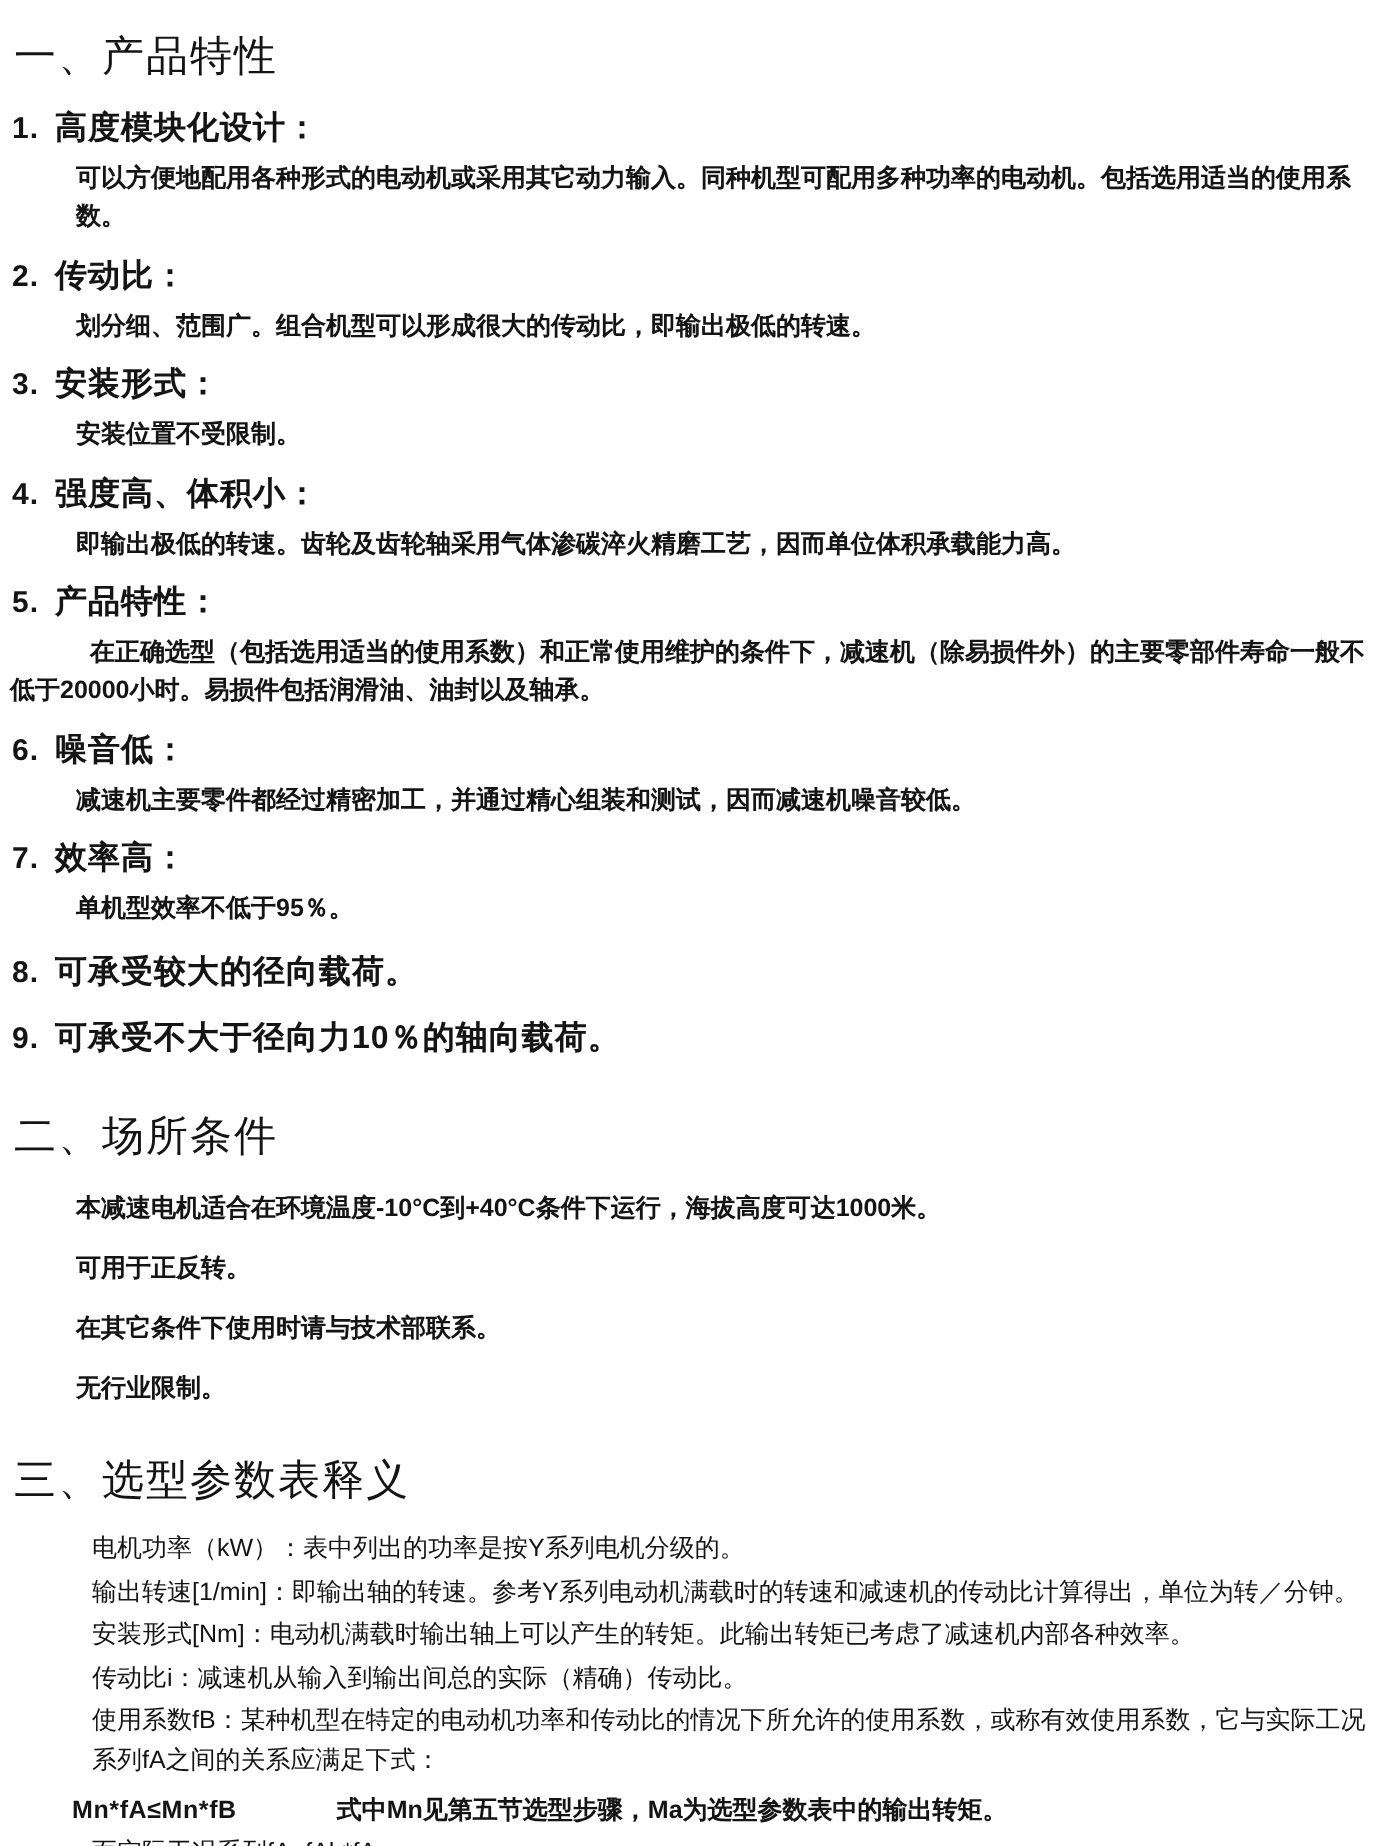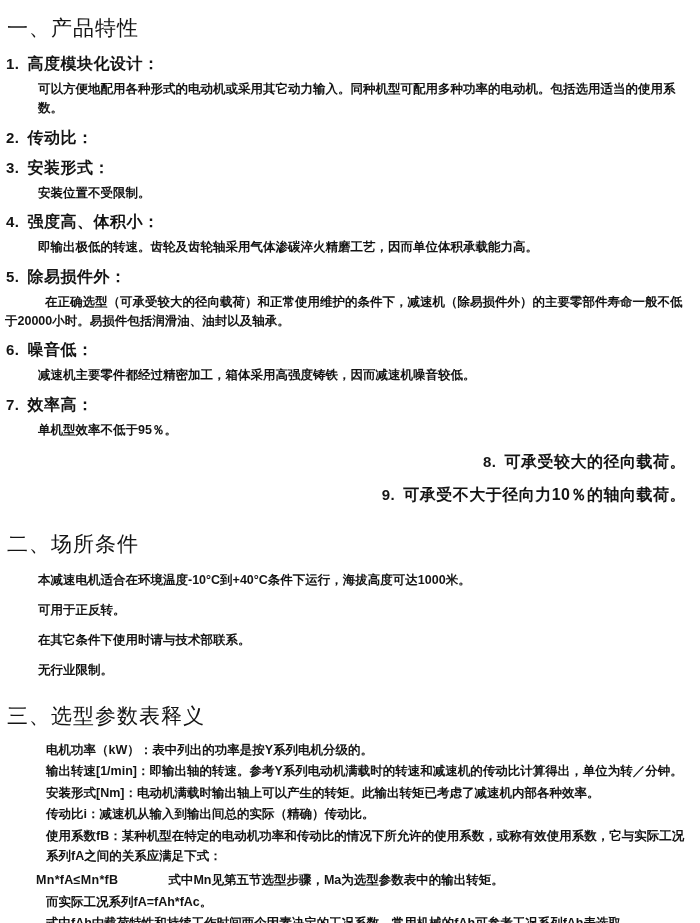--- a/index.html
+++ b/index.html
@@ -42,32 +42,32 @@
     font-size: 12.5px;
     font-weight: 700;
     line-height: 1.55;
     margin: 0 0 5px 33px;
   }
   .feat-body:empty { display: none; }
   .feat-body.hang {
     margin-left: 0;
     text-indent: 40px;
   }
-  .feat-item.compact .feat-title { margin-top: 12px; margin-bottom: 2px; text-align: right; }
+  .feat-item.compact .feat-title { margin-top: 12px; margin-bottom: 2px; }
 
   .cond-para {
     font-size: 12.5px;
     font-weight: 700;
     line-height: 1.6;
     margin: 0 0 10px 33px;
   }
 
   .def-para {
     font-size: 12.5px;
-    font-weight: 700;
+    font-weight: 400;
     line-height: 1.63;
     margin: 0 0 1px 1px;
     padding-left: 40px;
   }
   .formula-row {
     font-size: 12.5px;
     font-weight: 700;
     line-height: 1.63;
     margin: 4px 0 1px 31px;
   }
@@ -84,40 +84,41 @@
 
   <h1 class="sec-heading">一、产品特性</h1>
 
   <div class="feat-item">
     <div class="feat-title"><span class="feat-num">1.</span><span>高度模块化设计：</span></div>
     <p class="feat-body">可以方便地配用各种形式的电动机或采用其它动力输入。同种机型可配用多种功率的电动机。包括选用适当的使用系数。</p>
   </div>
 
   <div class="feat-item">
     <div class="feat-title"><span class="feat-num">2.</span><span>传动比：</span></div>
+    <p class="feat-body">划分细、范围广。组合机型可以形成很大的传动比，即输出极低的转速。</p>
   </div>
 
   <div class="feat-item">
     <div class="feat-title"><span class="feat-num">3.</span><span>安装形式：</span></div>
     <p class="feat-body">安装位置不受限制。</p>
   </div>
 
   <div class="feat-item">
     <div class="feat-title"><span class="feat-num">4.</span><span>强度高、体积小：</span></div>
     <p class="feat-body">即输出极低的转速。齿轮及齿轮轴采用气体渗碳淬火精磨工艺，因而单位体积承载能力高。</p>
   </div>
 
   <div class="feat-item">
-    <div class="feat-title"><span class="feat-num">5.</span><span>除易损件外：</span></div>
-    <p class="feat-body hang">在正确选型（可承受较大的径向载荷）和正常使用维护的条件下，减速机（除易损件外）的主要零部件寿命一般不低于20000小时。易损件包括润滑油、油封以及轴承。</p>
+    <div class="feat-title"><span class="feat-num">5.</span><span>产品特性：</span></div>
+    <p class="feat-body hang">在正确选型（包括选用适当的使用系数）和正常使用维护的条件下，减速机（除易损件外）的主要零部件寿命一般不低于20000小时。易损件包括润滑油、油封以及轴承。</p>
   </div>
 
   <div class="feat-item">
     <div class="feat-title"><span class="feat-num">6.</span><span>噪音低：</span></div>
-    <p class="feat-body">减速机主要零件都经过精密加工，箱体采用高强度铸铁，因而减速机噪音较低。</p>
+    <p class="feat-body">减速机主要零件都经过精密加工，并通过精心组装和测试，因而减速机噪音较低。</p>
   </div>
 
   <div class="feat-item">
     <div class="feat-title"><span class="feat-num">7.</span><span>效率高：</span></div>
     <p class="feat-body">单机型效率不低于95％。</p>
   </div>
 
   <div class="feat-item compact">
     <div class="feat-title"><span class="feat-num">8.</span><span>可承受较大的径向载荷。</span></div>
 

